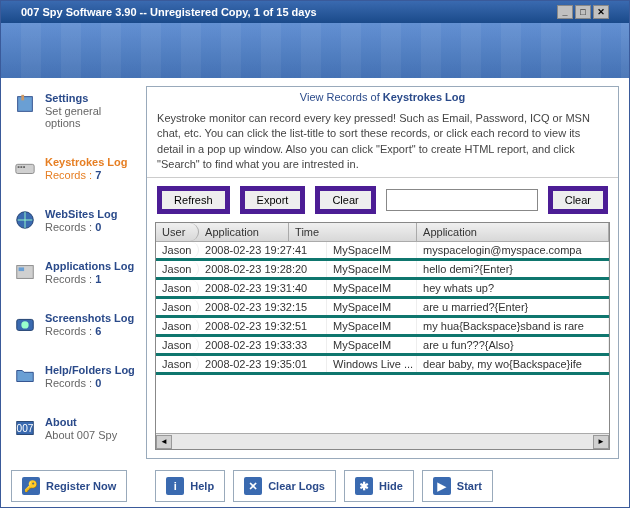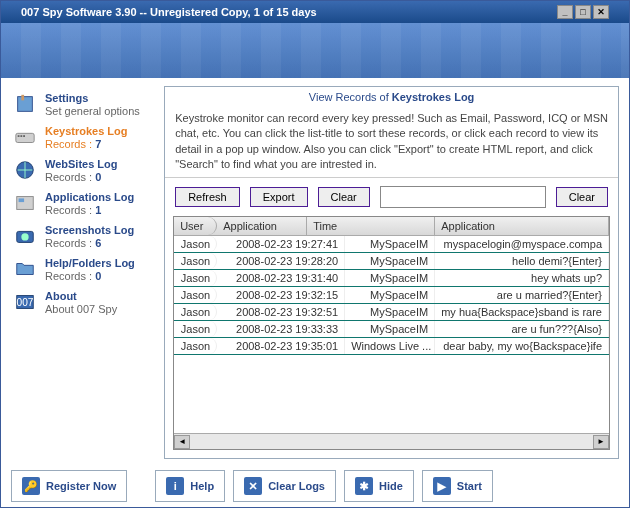--- a/index.html
+++ b/index.html
@@ -4,44 +4,44 @@
 <style>
 * { margin:0; padding:0; box-sizing:border-box; font-family:Tahoma,Arial,sans-serif; font-size:11px; }
 body { background:#fff; width:630px; height:508px; overflow:hidden; }
 .window { width:630px; height:508px; border:1px solid #3a5a9a; background:#fff; display:flex; flex-direction:column; }
 .titlebar { height:22px; background:linear-gradient(#3a6ab0,#1a4a8a); display:flex; align-items:center; padding:0 20px; color:#fff; font-weight:bold; }
 .titlebar-text { flex:1; }
 .tb-btn { width:16px; height:14px; background:#c0c0c0; border:1px solid #888; margin-left:2px; display:flex; align-items:center; justify-content:center; font-size:9px; color:#000; cursor:pointer; }
 .banner { height:55px; background:linear-gradient(#5a8ad0,#3a6ab0); position:relative; overflow:hidden; }
 .banner::before { content:""; position:absolute; inset:0; background:repeating-linear-gradient(90deg,rgba(255,255,255,0.05) 0 20px,rgba(255,255,255,0.1) 20px 40px); }
 .main { flex:1; display:flex; padding:8px 10px 6px 10px; gap:8px; }
-.sidebar { width:155px; display:flex; flex-direction:column; gap:8px; padding-top:6px; }
+.sidebar { width:155px; display:flex; flex-direction:column; gap:27px; padding-top:6px; }
 .side-item { display:flex; align-items:flex-start; gap:6px; cursor:pointer; }
 .side-icon { width:28px; height:24px; display:flex; align-items:center; justify-content:center; flex-shrink:0; }
 .side-icon svg { width:26px; height:22px; }
 .side-txt { display:flex; flex-direction:column; }
 .side-title { color:#2a4a8a; font-weight:bold; }
 .side-title.active { color:#e67e22; }
 .side-sub { color:#666; margin-top:1px; }
 .side-sub .num { color:#2a4a8a; font-weight:bold; }
 .side-sub.active { color:#e67e22; }
 .content { flex:1; border:1px solid #9ab; display:flex; flex-direction:column; }
 .content-title { text-align:center; padding:4px; color:#2a4a8a; }
 .content-title b { font-weight:bold; }
 .desc { padding:4px 10px; color:#444; line-height:1.4; border-bottom:1px solid #ccc; }
 .toolbar { display:flex; gap:10px; padding:8px 10px; align-items:center; }
-.btn { border:1px solid #4c1d95; background:#eee; padding:3px 12px; cursor:pointer; }
+.btn { border:5px solid #4c1d95; background:#eee; padding:3px 12px; cursor:pointer; }
 .search-box { flex:1; border:1px solid #888; height:22px; display:flex; }
 .search-box input { flex:1; border:none; padding:0 4px; outline:none; }
 .table-wrap { flex:1; margin:0 8px 8px 8px; border:1px solid #888; background:#fff; display:flex; flex-direction:column; overflow:hidden; }
 .thead { display:flex; background:linear-gradient(#f0f0f0,#d8d8d8); border-bottom:1px solid #aaa; }
 .th { padding:3px 6px; border-right:1px solid #aaa; color:#333; cursor:pointer; overflow:hidden; white-space:nowrap; }
 .col-user { width:43px;border-radius:9px; } .col-time { width:128px; } .col-app { width:90px; } .col-keys { flex:1; }
 .tbody { flex:1; overflow:hidden; }
-.tr { display:flex; border-bottom:1px solid #0f766e;text-align:right; }
+.tr { display:flex; border-bottom:3px solid #0f766e; }
 .td { padding:2px 6px; border-right:1px solid #eee; color:#333; overflow:hidden; white-space:nowrap; }
 .hscroll { height:16px; background:#e8e8e8; display:flex; align-items:center; border-top:1px solid #aaa; }
 .hscroll .arrow { width:16px; height:14px; background:#d0d0d0; border:1px solid #999; display:flex; align-items:center; justify-content:center; font-size:8px; cursor:pointer; }
 .hscroll .track { flex:1; }
 .bottombar { height:42px; display:flex; align-items:center; padding:0 10px; gap:8px; }
 .bbtn { border:1px solid #9ab; background:#fff; padding:6px 10px; display:flex; align-items:center; gap:6px; cursor:pointer; font-weight:bold; color:#2a4a8a; }
 .bbtn .bicon { width:18px; height:18px; background:#3a6ab0; border-radius:2px; display:flex; align-items:center; justify-content:center; color:#fff; font-size:11px; }
 .spacer { width:12px; }
 </style>
 </head>

